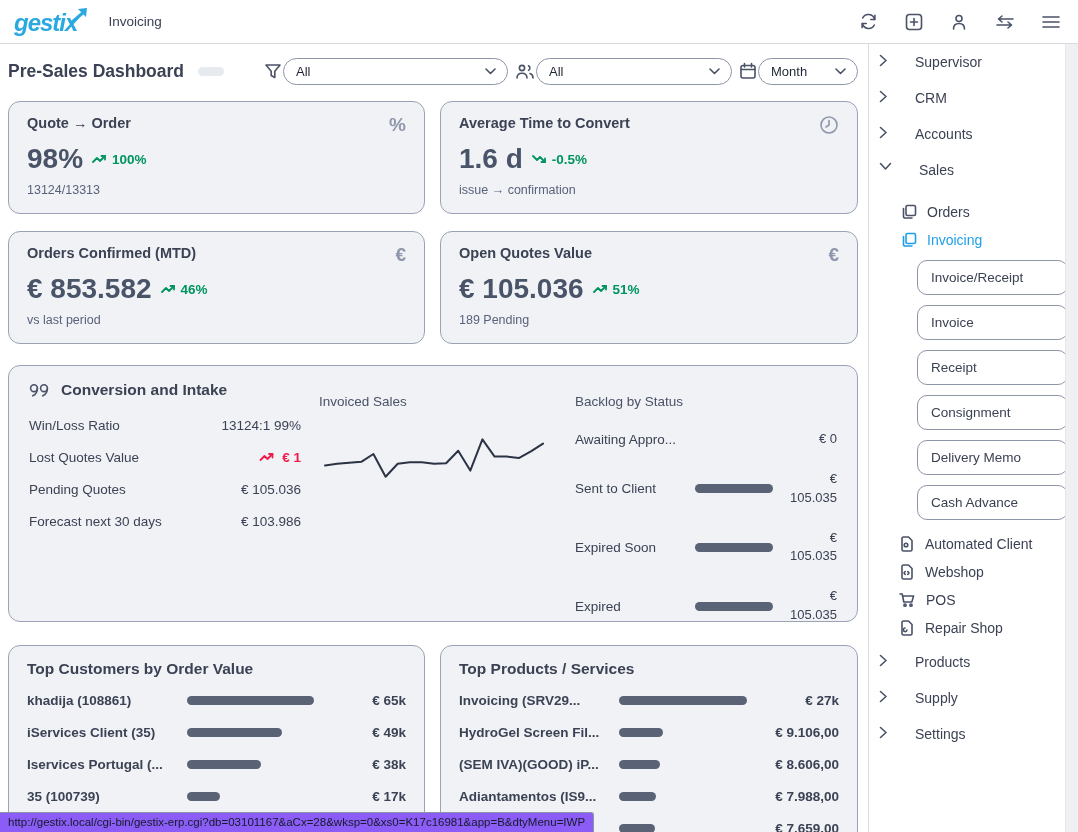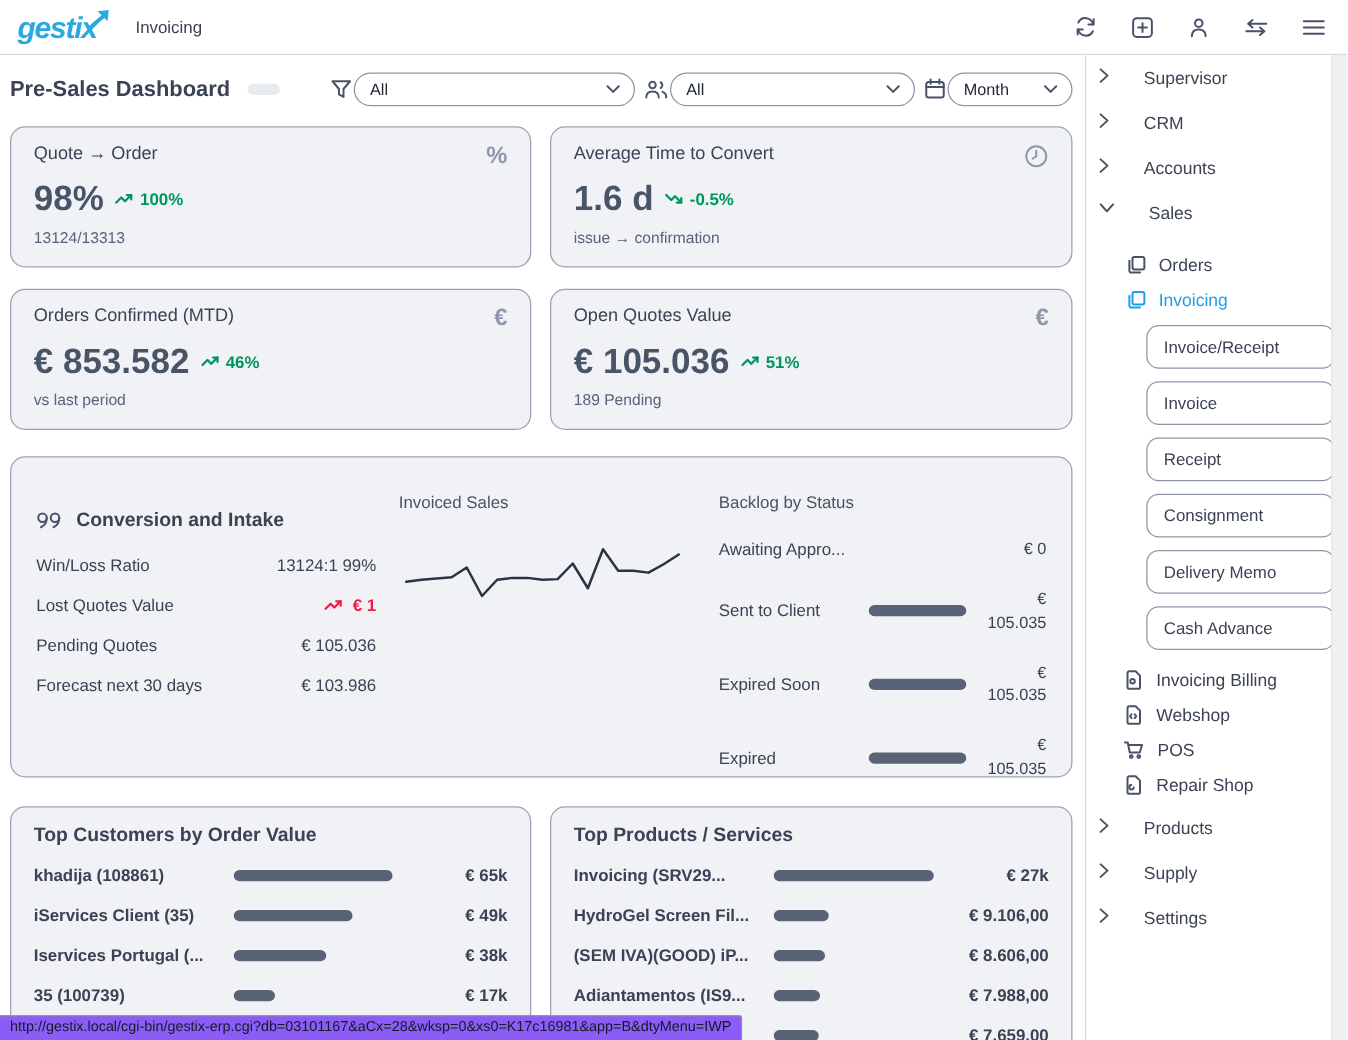--- a/index.html
+++ b/index.html
@@ -34,31 +34,31 @@
     padding:0 11px 0 12px; font-size:13px; color:#1f2633;}
   .sel-all1{width:225px; margin-right:6px;}
   .sel-all2{width:196px; margin-right:6px;}
   .sel-month{width:100px;}
 
   
   .card{background:#f0f2f6; border:1px solid #9aa2b3; border-radius:12px;}
   .kpi-grid{display:grid; grid-template-columns:417px 418px; column-gap:15px; row-gap:17px; margin-bottom:21px;}
   .kpi{padding:13px 18px 12px; min-height:113px;}
   .kpi-head{display:flex; justify-content:space-between; align-items:flex-start;}
-  .kpi-title{font-size:14.5px; font-weight:400; color:#3b4254;}
+  .kpi-title{font-size:14.5px; font-weight:700; color:#3b4254;}
   .kpi-icon{color:#8e97ab; font-size:19px; font-weight:600; line-height:20px;}
   .kpi-value-row{display:flex; align-items:center; gap:9px; margin-top:8px;}
   .kpi-value{font-size:28px; font-weight:bold; color:#4a5468;}
   .trend{display:flex; align-items:center; gap:5px; font-size:13.5px; font-weight:bold; color:#00945e;}
   .kpi-sub{margin-top:8px; font-size:12.5px; color:#58627a;}
 
   
   .panel{height:257px; padding:15px 20px; margin-bottom:23px;
          display:grid; grid-template-columns:272px 1fr 262px; column-gap:18px;}
-  .panel-head{display:flex; gap:10px; margin-bottom:10px;margin-top:27px;}
+  .panel-head{display:flex; align-items:center; gap:10px; margin-bottom:10px;}
   .panel-title{font-size:15.5px; font-weight:bold; color:#3b4254;}
   .stat-row{display:flex; justify-content:space-between; align-items:center; height:32px; font-size:13.5px;}
   .stat-label{color:#3b4254;}
   .stat-value{color:#3b4254; display:flex; align-items:center; gap:7px;}
   .stat-value.red{color:#ee1c4a; font-weight:bold;}
   .spark-col{padding-top:13px;}
   .mini-title{font-size:13.5px; color:#4a5268; margin-bottom:14px;}
   .backlog-col{padding-top:13px;}
   .backlog-row{display:grid; grid-template-columns:112px 1fr 56px; align-items:center;
                column-gap:8px; margin-top:21px; font-size:13.5px;}
@@ -467,21 +467,21 @@
       <button class="doc-btn" data-interactable="true">Consignment</button>
       <button class="doc-btn" data-interactable="true">Delivery Memo</button>
       <button class="doc-btn" data-interactable="true">Cash Advance</button>
     </div>
 
     <div class="side-sub" data-interactable="true" style="padding-left:20px;">
       <svg class="ic" data-interactable="false" width="16" height="16" viewBox="0 0 16 16">
         <path d="M3 2.5 a1.5 1.5 0 0 1 1.5-1.5 h5 L13 4.5 v9 a1.5 1.5 0 0 1 -1.5 1.5 h-7 A1.5 1.5 0 0 1 3 13.5 Z"></path>
         <circle cx="7" cy="9" r="1.8"></circle>
       </svg>
-      <span data-interactable="false">Invoicing Billing</span>
+      <span data-interactable="false">Automated Client</span>
     </div>
     <div class="side-sub" data-interactable="true" style="padding-left:20px;">
       <svg class="ic" data-interactable="false" width="16" height="16" viewBox="0 0 16 16">
         <path d="M3 2.5 a1.5 1.5 0 0 1 1.5-1.5 h5 L13 4.5 v9 a1.5 1.5 0 0 1 -1.5 1.5 h-7 A1.5 1.5 0 0 1 3 13.5 Z"></path>
         <path d="M6.2 7.5 L5 9 L6.2 10.5 M8.8 7.5 L10 9 L8.8 10.5"></path>
       </svg>
       <span data-interactable="false">Webshop</span>
     </div>
     <div class="side-sub" data-interactable="true" style="padding-left:20px;">
       <svg class="ic" data-interactable="false" width="17" height="16" viewBox="0 0 17 16">

